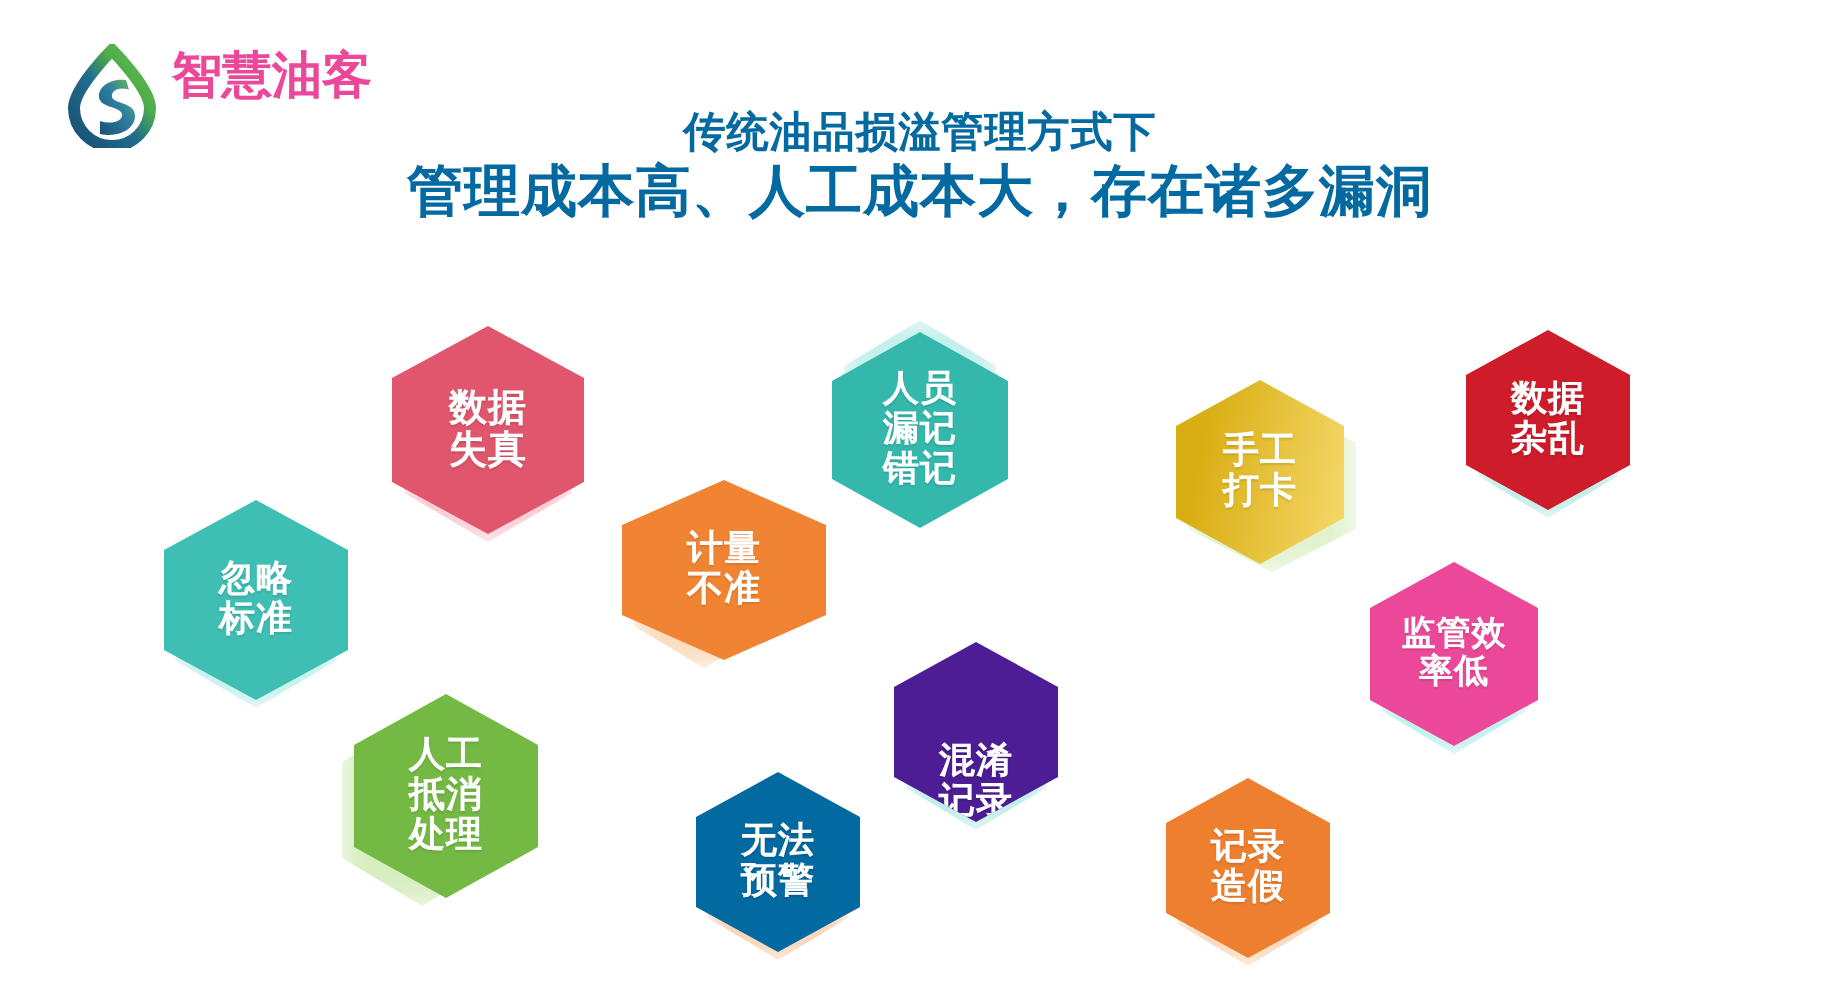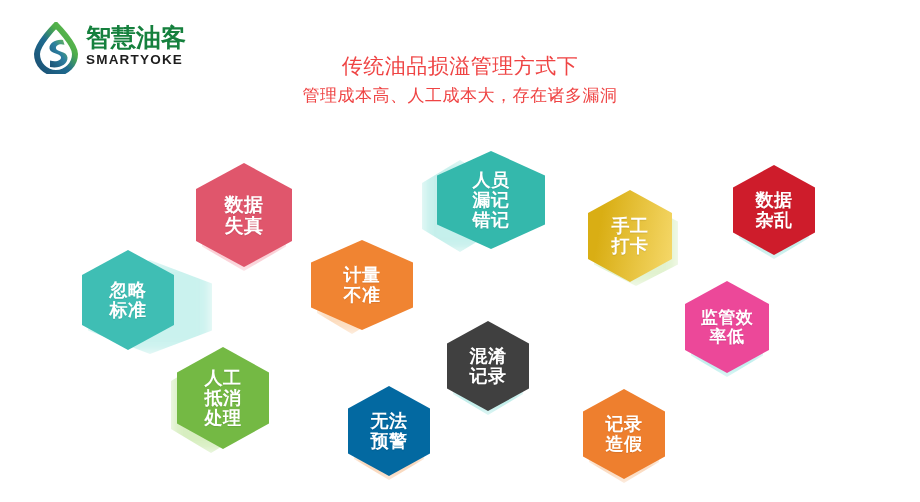--- a/index.html
+++ b/index.html
@@ -11,42 +11,42 @@
     position:relative;
   }
   #stage{position:absolute;left:0;top:0;width:920px;height:502px;}
 
   
   #logo{position:absolute;left:30px;top:20px;width:200px;height:56px;}
   #logo-mark{position:absolute;left:0;top:2px;width:52px;height:52px;}
   #logo-text{position:absolute;left:56px;top:4px;width:140px;height:48px;}
   .logo-cn{
     font-family:"DejaVu Sans","Liberation Sans",sans-serif;
-    font-size:25px;font-weight:bold;color:#15803d;
+    font-size:25px;font-weight:bold;color:#ec4899;
     letter-spacing:0px;line-height:27px;white-space:nowrap;
   }
   .logo-en{
     font-family:"Liberation Sans",sans-serif;
     font-size:13.5px;font-weight:bold;color:#1d1d1d;
     letter-spacing:1.2px;line-height:15px;white-space:nowrap;
     margin-top:1px;
   }
 
   
   #title{
     position:absolute;left:160px;top:52px;width:600px;
     text-align:center;
   }
   .title-line{
     font-family:"DejaVu Sans","Liberation Sans",sans-serif;
-    font-weight:normal;color:#ef4444;
+    font-weight:bold;color:#0369a1;
     white-space:nowrap;
   }
   #title-line1{font-size:21px;line-height:28px;letter-spacing:0.5px;}
-  #title-line2{font-size:17px;line-height:31px;letter-spacing:0.5px;}
+  #title-line2{font-size:28px;line-height:31px;letter-spacing:0.5px;}
 
   
   .hex{
     position:absolute;
     display:flex;align-items:center;justify-content:center;
     clip-path:polygon(50% 0%,100% 25%,100% 75%,50% 100%,0% 75%,0% 25%);
     -webkit-clip-path:polygon(50% 0%,100% 25%,100% 75%,50% 100%,0% 75%,0% 25%);
     border-radius:10px;
   }
   .hex-wrap{position:absolute;}
@@ -90,38 +90,37 @@
             <stop offset="100%" stop-color="#6DC04F"></stop>
           </linearGradient>
         </defs>
         <path d="M26 3 C26 3 7 22 7 32 A19 19 0 0 0 45 32 C45 22 26 3 26 3 Z" fill="none" stroke="url(#gdrop)" stroke-width="6"></path>
         <path d="M33 18 C26 17 19 21 19.5 26.5 C20 32 30 31 31 35 C31.6 38.5 26 40.5 20 38.5
                  L20 45 C29 47 38 42.5 37.5 35.5 C37 29 27 30 26 26.5 C25.4 23 30 21.2 34.5 22.8 Z" fill="url(#gs)"></path>
       </svg>
     </div>
     <div id="logo-text">
       <div class="logo-cn">智慧油客</div>
-      <div class="logo-en">SMARTYOKE</div>
     </div>
   </div>
 
   <div id="title">
     <div class="title-line" id="title-line1">传统油品损溢管理方式下</div>
     <div class="title-line" id="title-line2">管理成本高、人工成本大，存在诸多漏洞</div>
   </div>
 
   <div id="hex-layer">
       <div class="hex-wrap" style="left: 196px; top: 163px; width: 96px; height: 104px;">
         <div class="hex-glow" style="background: rgb(246, 168, 180);"></div>
         <div class="hex" style="left: 0px; top: 0px; width: 96px; height: 104px; background: rgb(224, 86, 108);">
           <div class="hex-label" style="font-size: 19px;">数据
 失真</div>
         </div>
       </div>
-      <div class="hex-wrap" style="left: 82px; top: 250px; width: 92px; height: 100px; padding-left: 44px;">
+      <div class="hex-wrap" style="left: 82px; top: 250px; width: 92px; height: 100px;">
         <div class="hex-glow" style="background: rgb(159, 231, 224);"></div>
         <div class="hex" style="left: 0px; top: 0px; width: 92px; height: 100px; background: rgb(63, 190, 180);">
           <div class="hex-label" style="font-size: 18px;">忽略
 标准</div>
         </div>
       </div>
       <div class="hex-wrap" style="left: 165px; top: 347px; width: 92px; height: 102px;">
         <div class="hex-glow" style="background: rgb(182, 224, 140);"></div>
         <div class="hex" style="left: 0px; top: 0px; width: 92px; height: 102px; background: rgb(116, 185, 68); margin-left: 12px;">
           <div class="hex-label" style="font-size: 18px;">人工
@@ -131,29 +130,29 @@
       </div>
       <div class="hex-wrap" style="left: 311px; top: 240px; width: 82px; height: 90px;">
         <div class="hex-glow" style="background: rgb(250, 192, 138);"></div>
         <div class="hex" style="left: 0px; top: 0px; width: 102px; height: 90px; background: rgb(240, 132, 50);">
           <div class="hex-label" style="font-size: 18px;">计量
 不准</div>
         </div>
       </div>
       <div class="hex-wrap" style="left: 416px; top: 150px; width: 88px; height: 98px;">
         <div class="hex-glow" style="background: rgb(149, 227, 220);"></div>
-        <div class="hex" style="left: 0px; top: 1px; width: 108px; height: 98px; background: rgb(52, 184, 172); margin-left: 21px;">
+        <div class="hex" style="left: 0px; top: 16px; width: 88px; height: 98px; background: rgb(52, 184, 172);">
           <div class="hex-label" style="font-size: 18px;">人员
 漏记
 错记</div>
         </div>
       </div>
       <div class="hex-wrap" style="left: 447px; top: 321px; width: 82px; height: 90px;">
         <div class="hex-glow" style="background: rgb(143, 224, 218);"></div>
-        <div class="hex" style="left: 0px; top: 0px; width: 82px; height: 90px; background: #404040;">
+        <div class="hex" style="left: 0px; top: 0px; width: 82px; height: 90px; background: #4c1d95; align-items: flex-end;">
           <div class="hex-label" style="font-size: 18px;">混淆
 记录</div>
         </div>
       </div>
       <div class="hex-wrap" style="left: 348px; top: 386px; width: 82px; height: 90px;">
         <div class="hex-glow" style="background: rgb(243, 180, 129);"></div>
         <div class="hex" style="left: 0px; top: 0px; width: 82px; height: 90px; background: #0369a1;">
           <div class="hex-label" style="font-size: 18px;">无法
 预警</div>
         </div>

